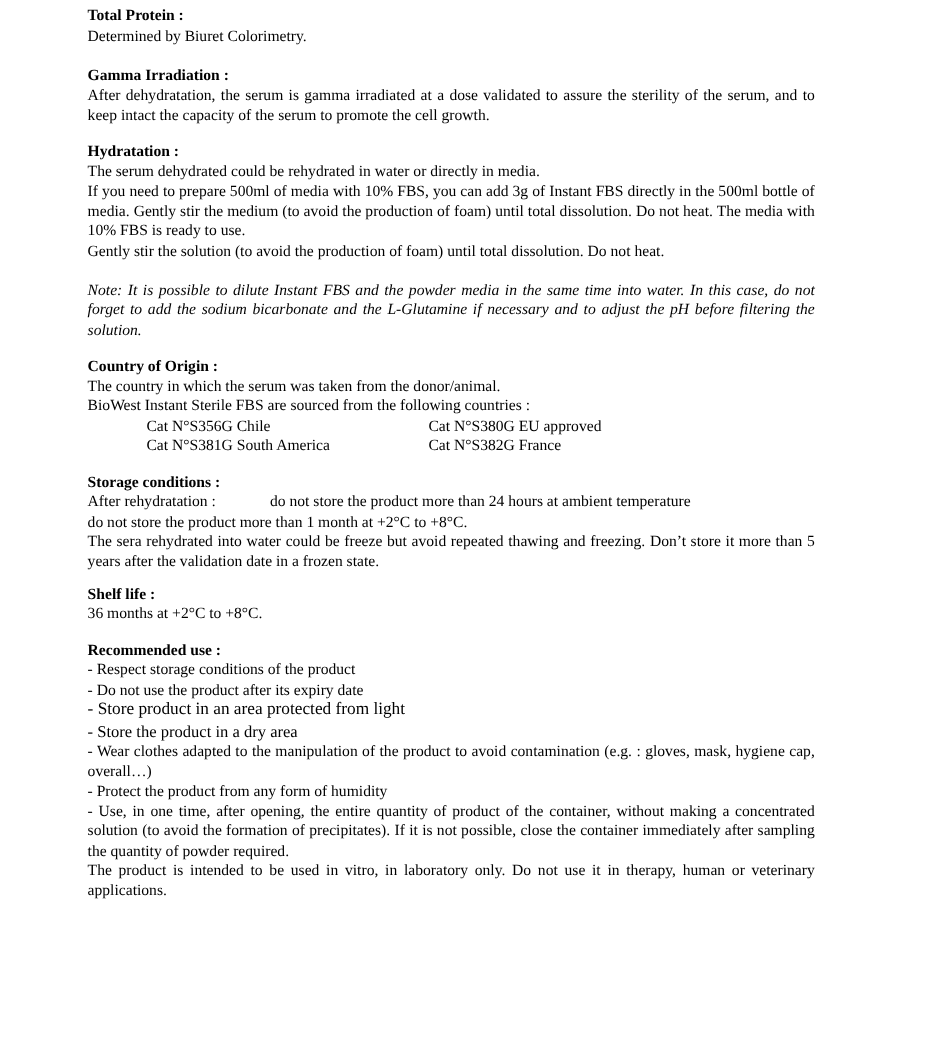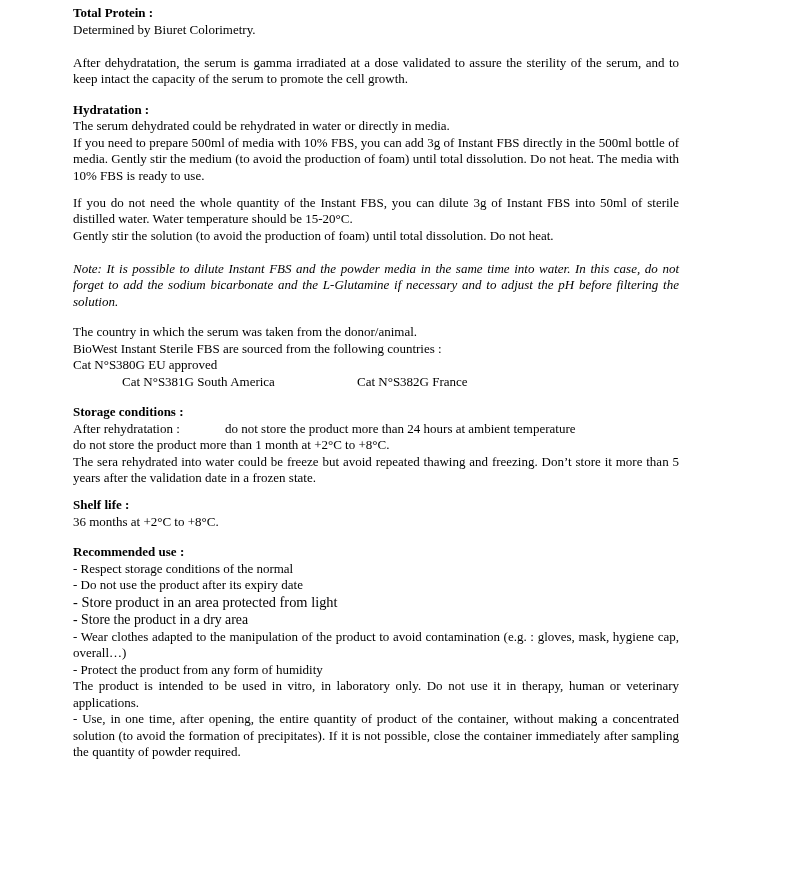--- a/index.html
+++ b/index.html
@@ -47,36 +47,38 @@
 <body>
 
 <div class="page">
 
   <section>
     <p class="heading">Total Protein :</p>
     <p class="para">Determined by Biuret Colorimetry.</p>
   </section>
 
   <section class="mt-lg">
+    <p class="heading">Gamma Irradiation :</p>
     <p class="para">After dehydratation, the serum is gamma irradiated at a dose validated to assure the sterility of the serum, and to keep intact the capacity of the serum to promote the cell growth.</p>
   </section>
 
   <section class="mt-md">
     <p class="heading">Hydratation :</p>
     <p class="para">The serum dehydrated could be rehydrated in water or directly in media.</p>
     <p class="para">If you need to prepare 500ml of media with 10% FBS, you can add 3g of Instant FBS directly in the 500ml bottle of media. Gently stir the medium (to avoid the production of foam) until total dissolution. Do not heat. The media with 10% FBS is ready to use.</p>
-    <p class="para mt-sm">If you do not need the whole quantity of the Instant FBS, you can dilute 3g of Instant FBS into 50ml of sterile distilled water. Water temperature should be 15-20°C.</p>
     <p class="para">Gently stir the solution (to avoid the production of foam) until total dissolution. Do not heat.</p>
     <p class="note mt-lg">Note: It is possible to dilute Instant FBS and the powder media in the same time into water. In this case, do not forget to add the sodium bicarbonate and the L-Glutamine if necessary and to adjust the pH before filtering the solution.</p>
   </section>
 
   <section class="mt-md">
+    <p class="heading">Country of Origin :</p>
     <p class="para">The country in which the serum was taken from the donor/animal.</p>
     <p class="para">BioWest Instant Sterile FBS are sourced from the following countries :</p>
     <div class="cat-row">
+      <span class="cat-col1">Cat N°S356G Chile</span>
       <span>Cat N°S380G EU approved</span>
     </div>
     <div class="cat-row">
       <span class="cat-col1">Cat N°S381G South America</span>
       <span>Cat N°S382G France</span>
     </div>
   </section>
 
   <section class="mt-md">
     <p class="heading">Storage conditions :</p>
@@ -88,23 +90,23 @@
     <p class="para">The sera rehydrated into water could be freeze but avoid repeated thawing and freezing. Don’t store it more than 5 years after the validation date in a frozen state.</p>
   </section>
 
   <section class="mt-sm">
     <p class="heading">Shelf life :</p>
     <p class="para">36 months at +2°C to +8°C.</p>
   </section>
 
   <section class="mt-md">
     <p class="heading">Recommended use :</p>
-    <p class="para">- Respect storage conditions of the normal</p>
+    <p class="para">- Respect storage conditions of the product</p>
     <p class="para">- Do not use the product after its expiry date</p>
     <p class="para item-lg">- Store product in an area protected from light</p>
     <p class="para item-md">- Store the product in a dry area</p>
     <p class="para">- Wear clothes adapted to the manipulation of the product to avoid contamination (e.g. : gloves, mask, hygiene cap, overall…)</p>
     <p class="para">- Protect the product from any form of humidity</p>
+    <p class="para">- Use, in one time, after opening, the entire quantity of product of the container, without making a concentrated solution (to avoid the formation of precipitates). If it is not possible, close the container immediately after sampling the quantity of powder required.</p>
     <p class="para">The product is intended to be used in vitro, in laboratory only. Do not use it in therapy, human or veterinary applications.</p>
-    <p class="para">- Use, in one time, after opening, the entire quantity of product of the container, without making a concentrated solution (to avoid the formation of precipitates). If it is not possible, close the container immediately after sampling the quantity of powder required.</p>
   </section>
 
 </div>
 
 </body></html>

